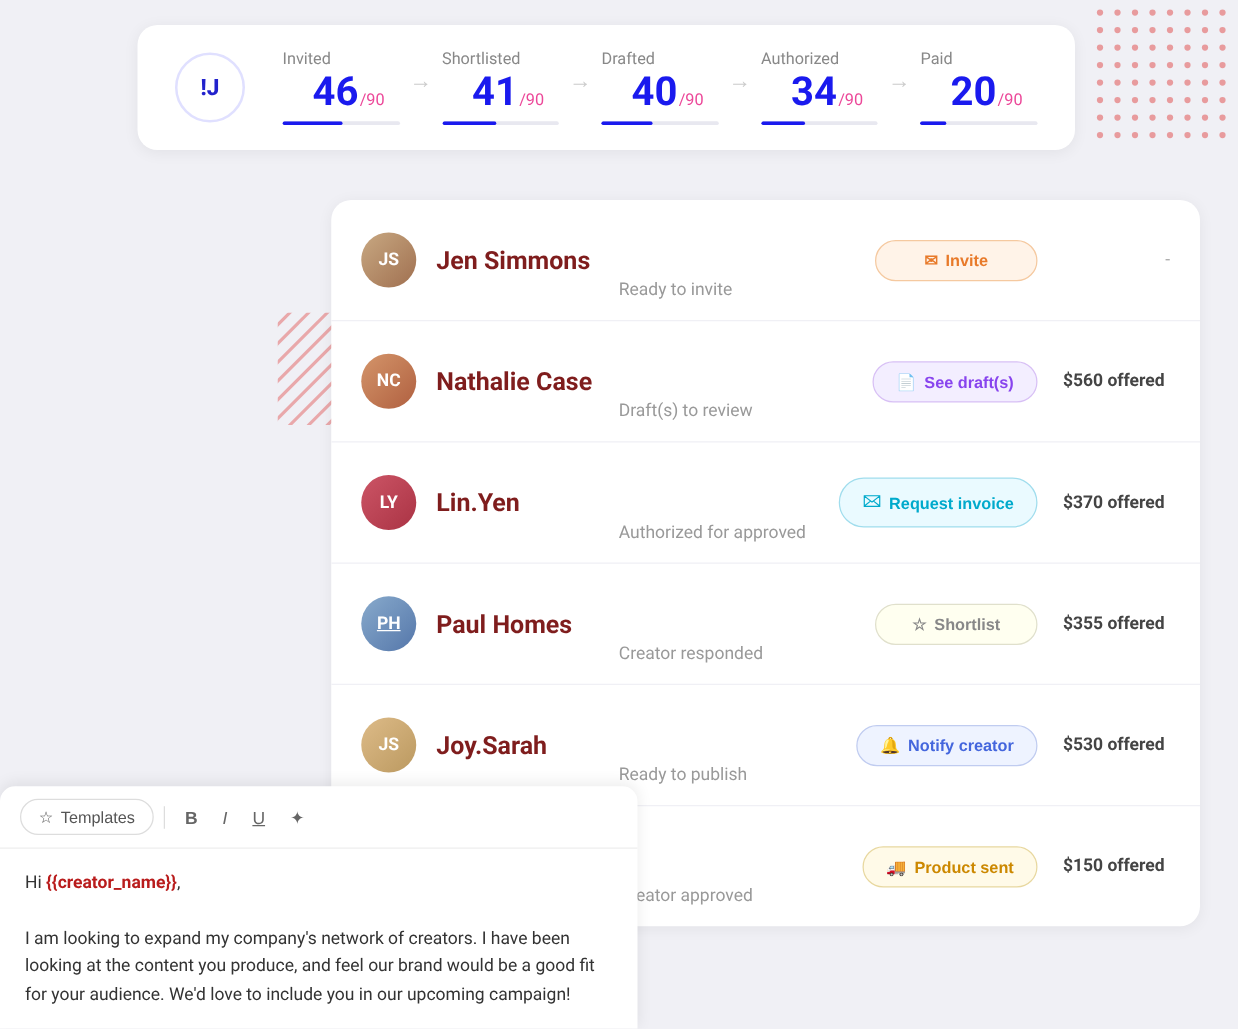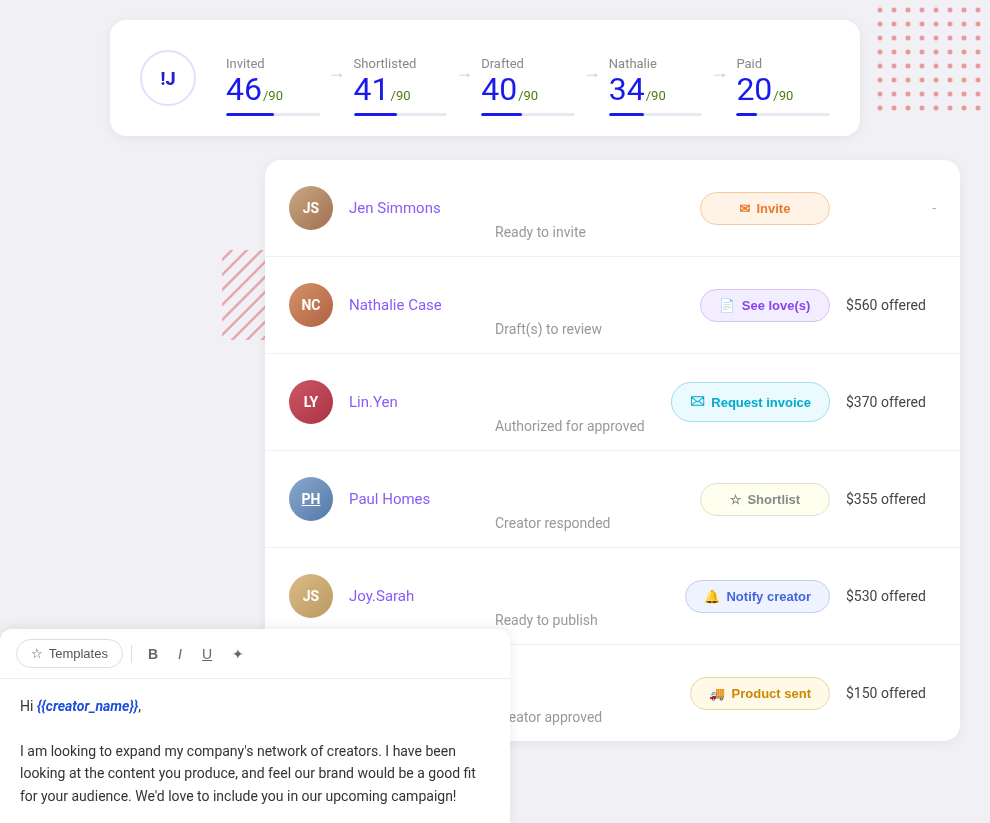--- a/index.html
+++ b/index.html
@@ -55,39 +55,39 @@
       display: flex;
       flex-direction: column;
       align-items: flex-start;
       flex: 1;
     }
 
     .stat-label {
       font-size: 13px;
       color: #888;
       margin-bottom: 2px;
-      margin-top: 16px;
     }
 
     .stat-number {
       display: flex;
       align-items: baseline;
       gap: 1px;
     }
 
     .stat-big {
       font-size: 32px;
-      font-weight: 400;
+      font-weight: 700;
       color: #1a1aee;
       line-height: 1;
+      margin-left: 24px;
     }
 
     .stat-total {
       font-size: 13px;
-      color: #4d7c0f;
+      color: #ec4899;
       font-weight: 400;
     }
 
     .stat-bar {
       height: 3px;
       border-radius: 2px;
       margin-top: 8px;
       width: 100%;
       background: #e8e8f0;
       position: relative;
@@ -142,23 +142,23 @@
       overflow: hidden;
       display: flex;
       align-items: center;
       justify-content: center;
       font-weight: 700;
       font-size: 14px;
       color: white;
     }
 
     .creator-name {
-      font-size: 15px;
-      font-weight: 400;
-      color: #8b5cf6;
+      font-size: 20px;
+      font-weight: 700;
+      color: #7f1d1d;
       min-width: 130px;
     }
 
     .creator-status {
       font-size: 14px;
       color: #999;
       flex: 1;
       margin-top: 48px;
     }
 
@@ -214,23 +214,23 @@
 
     .btn-product {
       background: #fffae8;
       color: #cc8800;
       border: 1px solid #e8d8a0;
     }
 
     .offered {
       font-size: 14px;
       color: #444;
-      font-weight: 400;
+      font-weight: 700;
       min-width: 90px;
-      text-align: left;
+      text-align: center;
     }
 
     .dash {
       font-size: 14px;
       color: #aaa;
       min-width: 90px;
       text-align: right;
     }
 
     
@@ -298,23 +298,22 @@
       background: none;
       border: 1px solid #ddd;
       border-radius: 20px;
       padding: 6px 14px;
       font-size: 13px;
       color: #555;
       cursor: pointer;
     }
 
     .highlight-var {
-      color: #1d4ed8;
+      color: #b91c1c;
       font-weight: 700;
-      font-style: italic;
     }
 
     
     .av-1 { background: linear-gradient(135deg, #c8a882, #a07050); }
     .av-2 { background: linear-gradient(135deg, #d4956a, #b06040); }
     .av-3 { background: linear-gradient(135deg, #c8aa50, #a08030); }
     .av-4 { background: linear-gradient(135deg, #cc5566, #aa3344); }
     .av-5 { background: linear-gradient(135deg, #88aacc, #5577aa); text-decoration: underline; }
     .av-6 { background: linear-gradient(135deg, #ddbb88, #bb9960); }
     .av-7 { background: linear-gradient(135deg, #cc8844, #aa6622); }
@@ -428,21 +427,21 @@
     <div class="stat-number">
       <span class="stat-big">40</span>
       <span class="stat-total">/90</span>
     </div>
     <div class="stat-bar">
       <div class="stat-bar-fill" style="width:44%"></div>
     </div>
   </div>
       <span class="arrow-sep">→</span>
       <div class="stat-item">
-    <span class="stat-label">Nathalie</span>
+    <span class="stat-label">Authorized</span>
     <div class="stat-number">
       <span class="stat-big">34</span>
       <span class="stat-total">/90</span>
     </div>
     <div class="stat-bar">
       <div class="stat-bar-fill" style="width:38%"></div>
     </div>
   </div>
       <span class="arrow-sep">→</span>
       <div class="stat-item">
@@ -485,21 +484,21 @@
       <span>Invite</span>
     </button>
     <span class="dash">-</span>
   </div>
       <div class="creator-row">
     <div class="creator-avatar av-2">NC</div>
     <span class="creator-name">Nathalie Case</span>
     <span class="creator-status">Draft(s) to review</span>
     <button class="action-btn btn-draft">
       <span>📄</span>
-      <span>See love(s)</span>
+      <span>See draft(s)</span>
     </button>
     <span class="offered">$560 offered</span>
   </div>
       <div class="creator-row">
     <div class="creator-avatar av-4">LY</div>
     <span class="creator-name">Lin.Yen</span>
     <span class="creator-status">Authorized for approved</span>
     <button class="action-btn btn-invoice">
       <span>🖂</span>
       <span>Request invoice</span>

